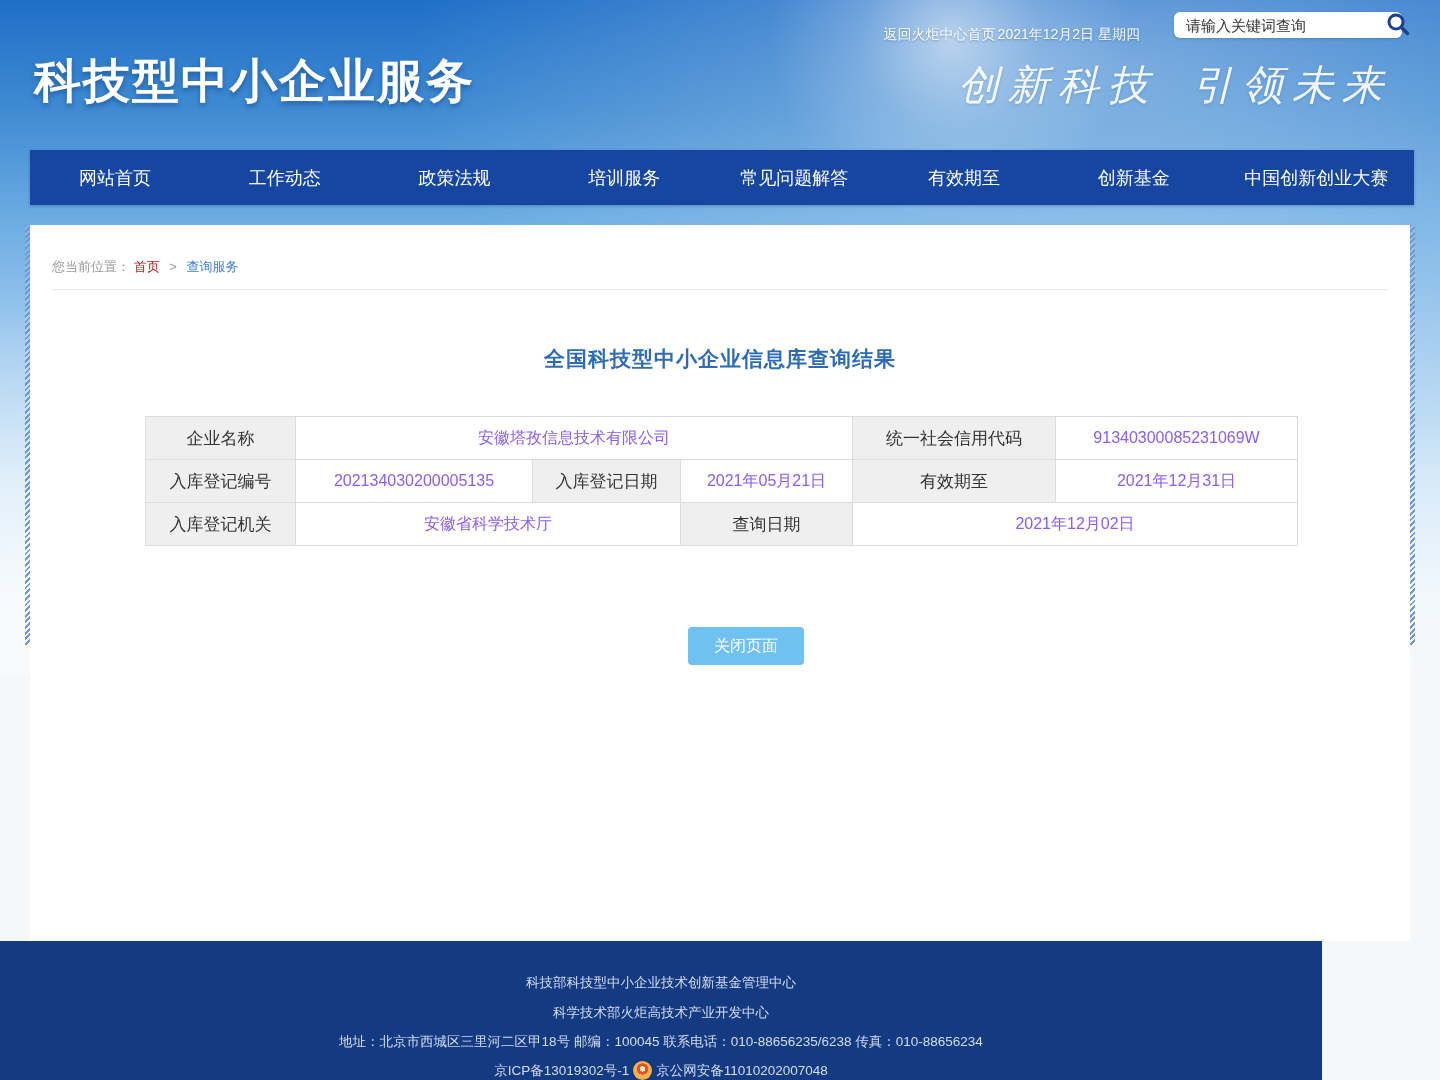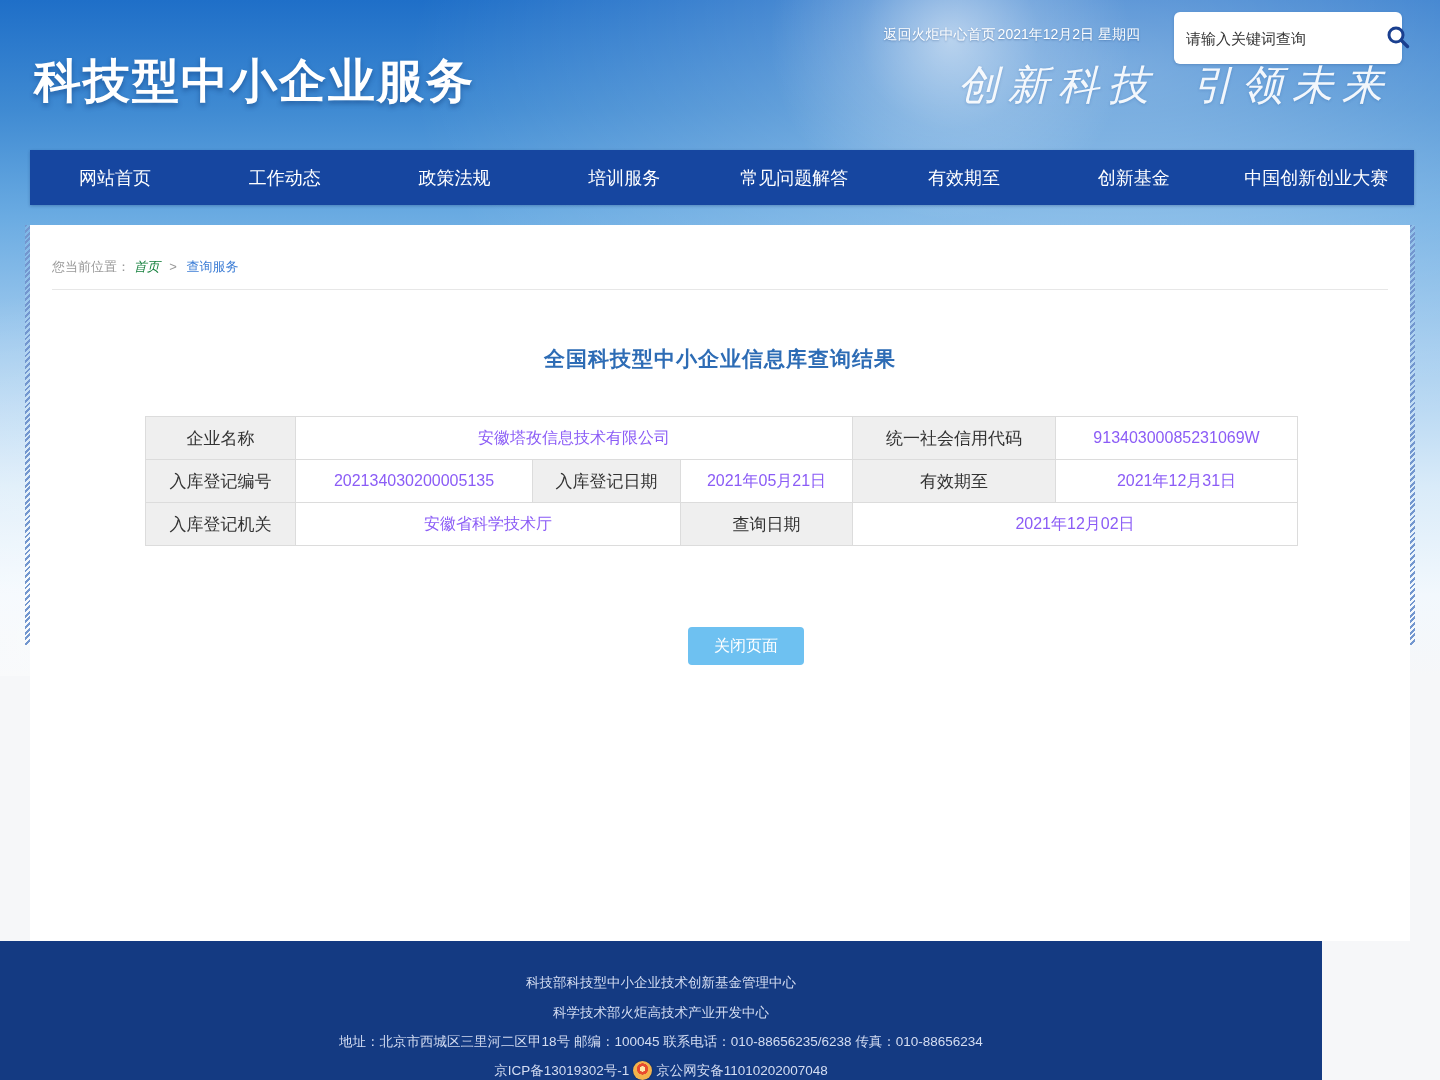--- a/index.html
+++ b/index.html
@@ -23,21 +23,21 @@
     font-family:Liberation Mono, monospace;
     font-size:47px; font-weight:bold; color:#fff; letter-spacing:2px;
     text-shadow:0 3px 5px rgba(10,50,110,.45);
   }
   .top-links {
     position:absolute; top:26px; right:300px; white-space:nowrap;
     font-size:14px; color:#fff; text-shadow:0 1px 2px rgba(20,60,120,.4);
   }
   .top-links a { color:#fff; text-decoration:none; margin-right:2px; cursor:pointer; }
   .search-box {
-    position:absolute; top:12px; right:38px; width:228px; height:52px;
+    position:absolute; top:12px; right:38px; width:228px; height:26px;
     background:#fff; border-radius:6px; box-shadow:0 1px 3px rgba(20,60,120,.25);
     display:flex; align-items:center; padding:0 8px 0 12px;
   }
   .search-box input {
     flex:1; border:none; outline:none; font-size:15px; color:#222; background:transparent;
     font-family:"Liberation Sans", sans-serif;
   }
   .search-box input::placeholder { color:#333; opacity:1; }
   .search-btn { border:none; background:transparent; cursor:pointer; width:34px; height:34px;
     display:flex; align-items:center; justify-content:center; }
@@ -68,21 +68,21 @@
   }
   .panel::before, .panel::after {
     content:""; position:absolute; top:0; width:5px; height:420px;
     background:repeating-linear-gradient(135deg, #7397cf 0 2px, rgba(255,255,255,.1) 2px 4px);
   }
   .panel::before { left:-5px; }
   .panel::after  { right:-5px; }
 
   .breadcrumb { position:absolute; left:22px; top:33px; font-size:13px; color:#999; }
   .breadcrumb a { text-decoration:none; cursor:pointer; }
-  .breadcrumb .bc-home { color:#15803d;font-style:italic; }
+  .breadcrumb .bc-home { color:#b91c1c; }
   .breadcrumb .bc-sep { margin:0 6px; color:#999; }
   .breadcrumb .bc-current { color:#3f7fd6; }
   .bc-divider { position:absolute; left:22px; top:64px; width:1336px; height:1px; background:#e7e7e7; }
 
   .result-title {
     position:absolute; left:0; top:120px; width:100%; text-align:center;
     font-size:21px; font-weight:bold; color:#2d6cb5; letter-spacing:1px;
   }
 
   .info-table {

